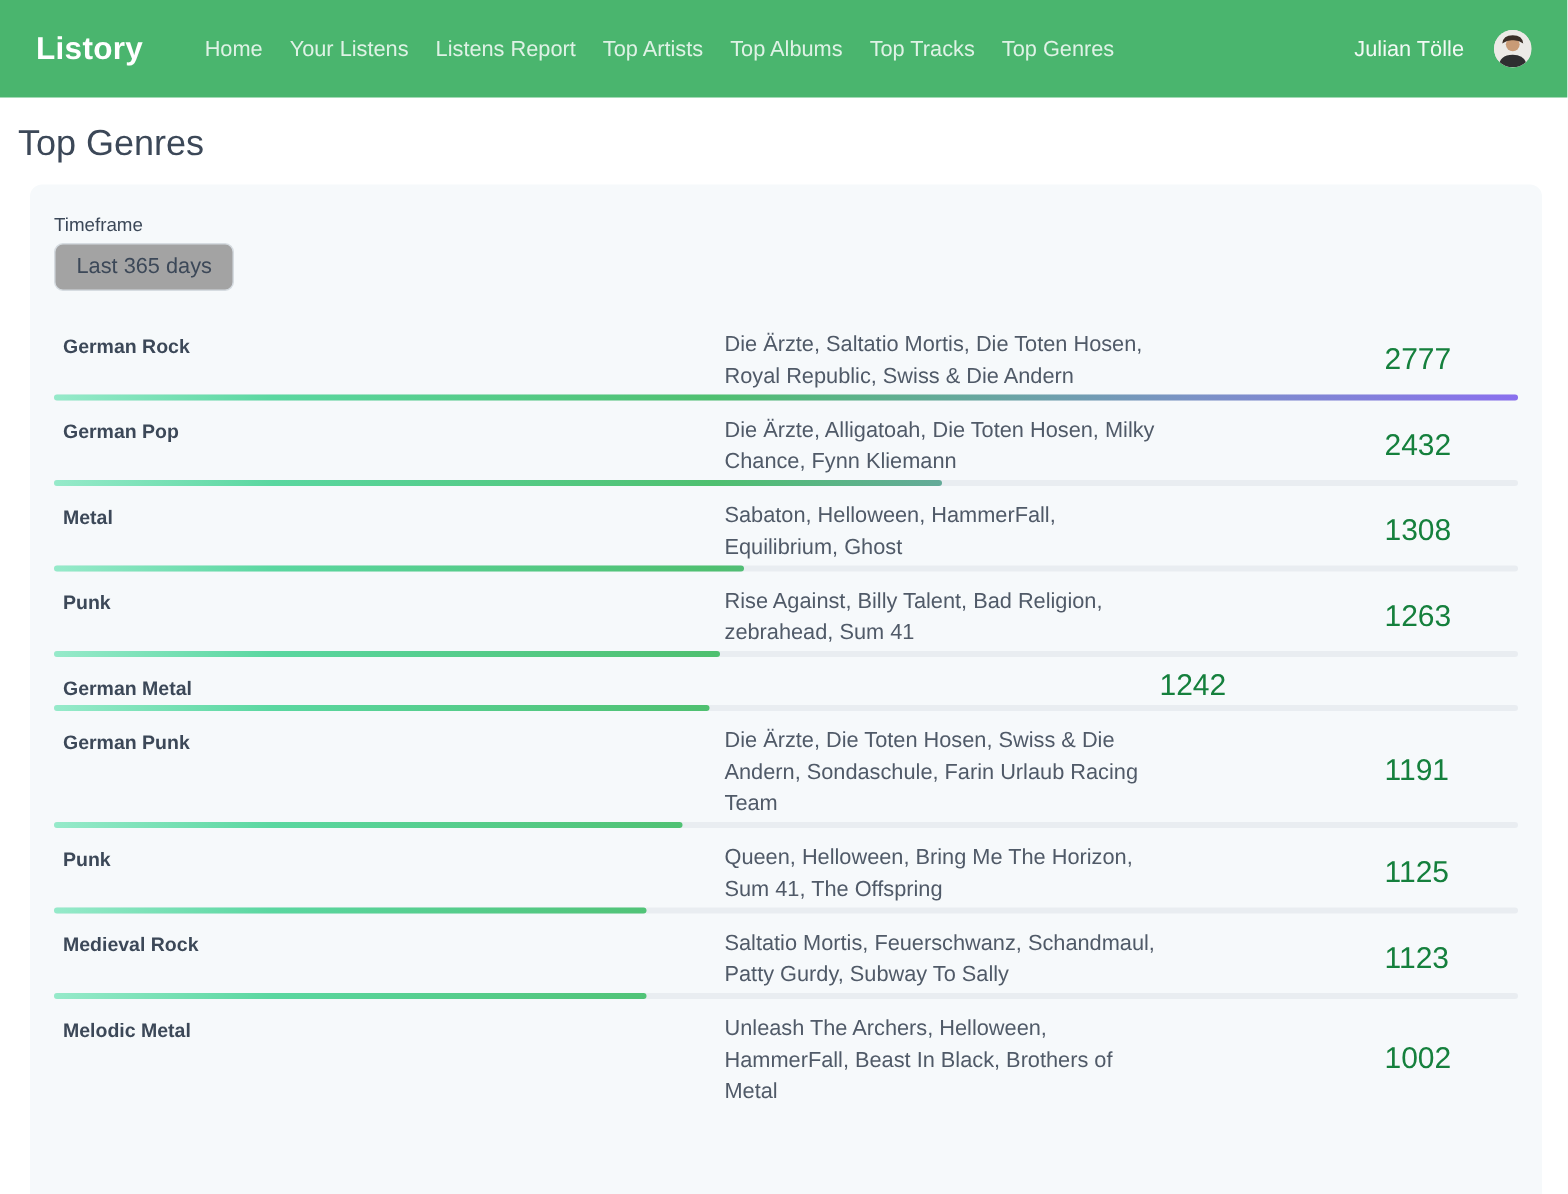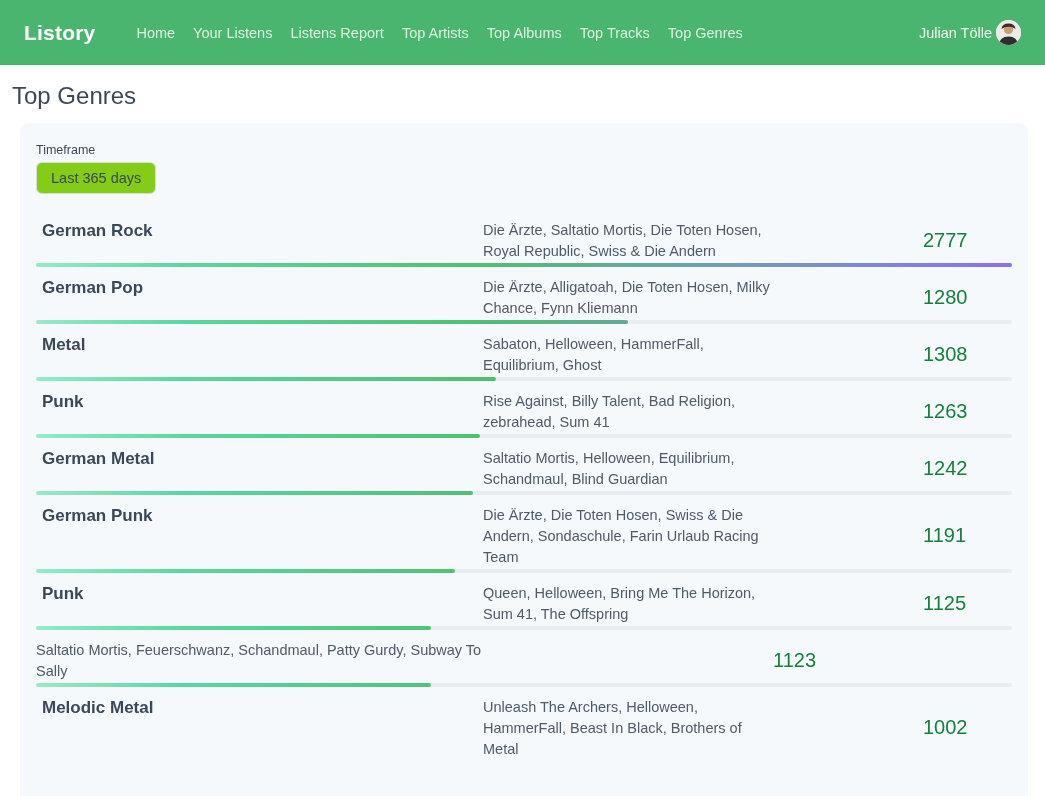--- a/index.html
+++ b/index.html
@@ -30,21 +30,21 @@
   .nav-links { display: flex; align-items: center; gap: 0; }
   .nav-link {
     color: rgba(255,255,255,0.82);
     font-size: 14.5px;
     padding: 6px 9px;
     text-decoration: none;
     cursor: pointer;
     white-space: nowrap;
   }
   .nav-spacer { flex: 1; }
-  .user-box { display: flex; align-items: center; gap: 4px; }
+  .user-box { display: flex; align-items: center; gap: 20px; }
   .user-name { color: rgba(255,255,255,0.92); font-size: 14.5px; }
   .avatar {
     width: 25px; height: 25px; border-radius: 50%;
     overflow: hidden; background: #e9e4de; cursor: pointer;
     flex: 0 0 auto;
   }
   .avatar svg { display: block; }
 
   
   .page { padding: 0 12px; }
@@ -64,41 +64,41 @@
     min-height: 700px;
   }
 
   .filter-label {
     font-size: 12.5px;
     color: #3c4858;
     margin-bottom: 5px;
   }
   .timeframe-btn {
     display: inline-block;
-    background: #84cc16;
+    background: #a3a3a3;
     border: 1px solid #d6dce1;
     border-radius: 6px;
     padding: 7px 14px;
     font-size: 14.5px;
     color: #3c4858;
     cursor: pointer;
     font-family: inherit;
   }
 
   
   .rows { margin-top: 24px; }
   .genre-row { }
   .row-grid {
     display: grid;
     grid-template-columns: 447px 290px 1fr 89px;
     align-items: start;
   }
   .genre-name {
     padding-left: 6px;
-    font-size: 17px;
+    font-size: 13px;
     font-weight: bold;
     color: #3c4858;
     line-height: 21px;
     padding-top: 2px;
   }
   .genre-artists {
     font-size: 14.5px;
     color: #505a68;
     line-height: 21px;
     padding-top: 2px;
@@ -171,21 +171,21 @@
     <div class="bar-track">
       <div class="bar-fill" style="width: 100%; background-size: 100% 100%;"></div>
     </div>
   </div>
 
   <div class="genre-row">
     <div class="row-grid">
       <div class="genre-name">German Pop</div>
       <div class="genre-artists">Die Ärzte, Alligatoah, Die Toten Hosen, Milky Chance, Fynn Kliemann</div>
       <div></div>
-      <div class="genre-count">1280</div>
+      <div class="genre-count">2432</div>
     </div>
     <div class="bar-track">
       <div class="bar-fill" style="width: 60.677%; background-size: 164.807% 100%;"></div>
     </div>
   </div>
 
 
   <div class="genre-row">
     <div class="row-grid">
       <div class="genre-name">Metal</div>
@@ -206,21 +206,20 @@
       <div class="genre-count">1263</div>
     </div>
     <div class="bar-track">
       <div class="bar-fill" style="width: 45.4807%; background-size: 219.873% 100%;"></div>
     </div>
   </div>
 
   <div class="genre-row">
     <div class="row-grid">
       <div class="genre-name">German Metal</div>
-      <div class="genre-artists">Saltatio Mortis, Helloween, Equilibrium, Schandmaul, Blind Guardian</div>
       <div></div>
       <div class="genre-count">1242</div>
     </div>
     <div class="bar-track">
       <div class="bar-fill" style="width: 44.7245%; background-size: 223.591% 100%;"></div>
     </div>
   </div>
 
   <div class="genre-row">
     <div class="row-grid">
@@ -241,20 +240,21 @@
       <div></div>
       <div class="genre-count">1125</div>
     </div>
     <div class="bar-track">
       <div class="bar-fill" style="width: 40.5113%; background-size: 246.844% 100%;"></div>
     </div>
   </div>
 
   <div class="genre-row">
     <div class="row-grid">
+      <div class="genre-name">Medieval Rock</div>
       <div class="genre-artists">Saltatio Mortis, Feuerschwanz, Schandmaul, Patty Gurdy, Subway To Sally</div>
       <div></div>
       <div class="genre-count">1123</div>
     </div>
     <div class="bar-track">
       <div class="bar-fill" style="width: 40.4393%; background-size: 247.284% 100%;"></div>
     </div>
   </div>
 
   <div class="genre-row">

